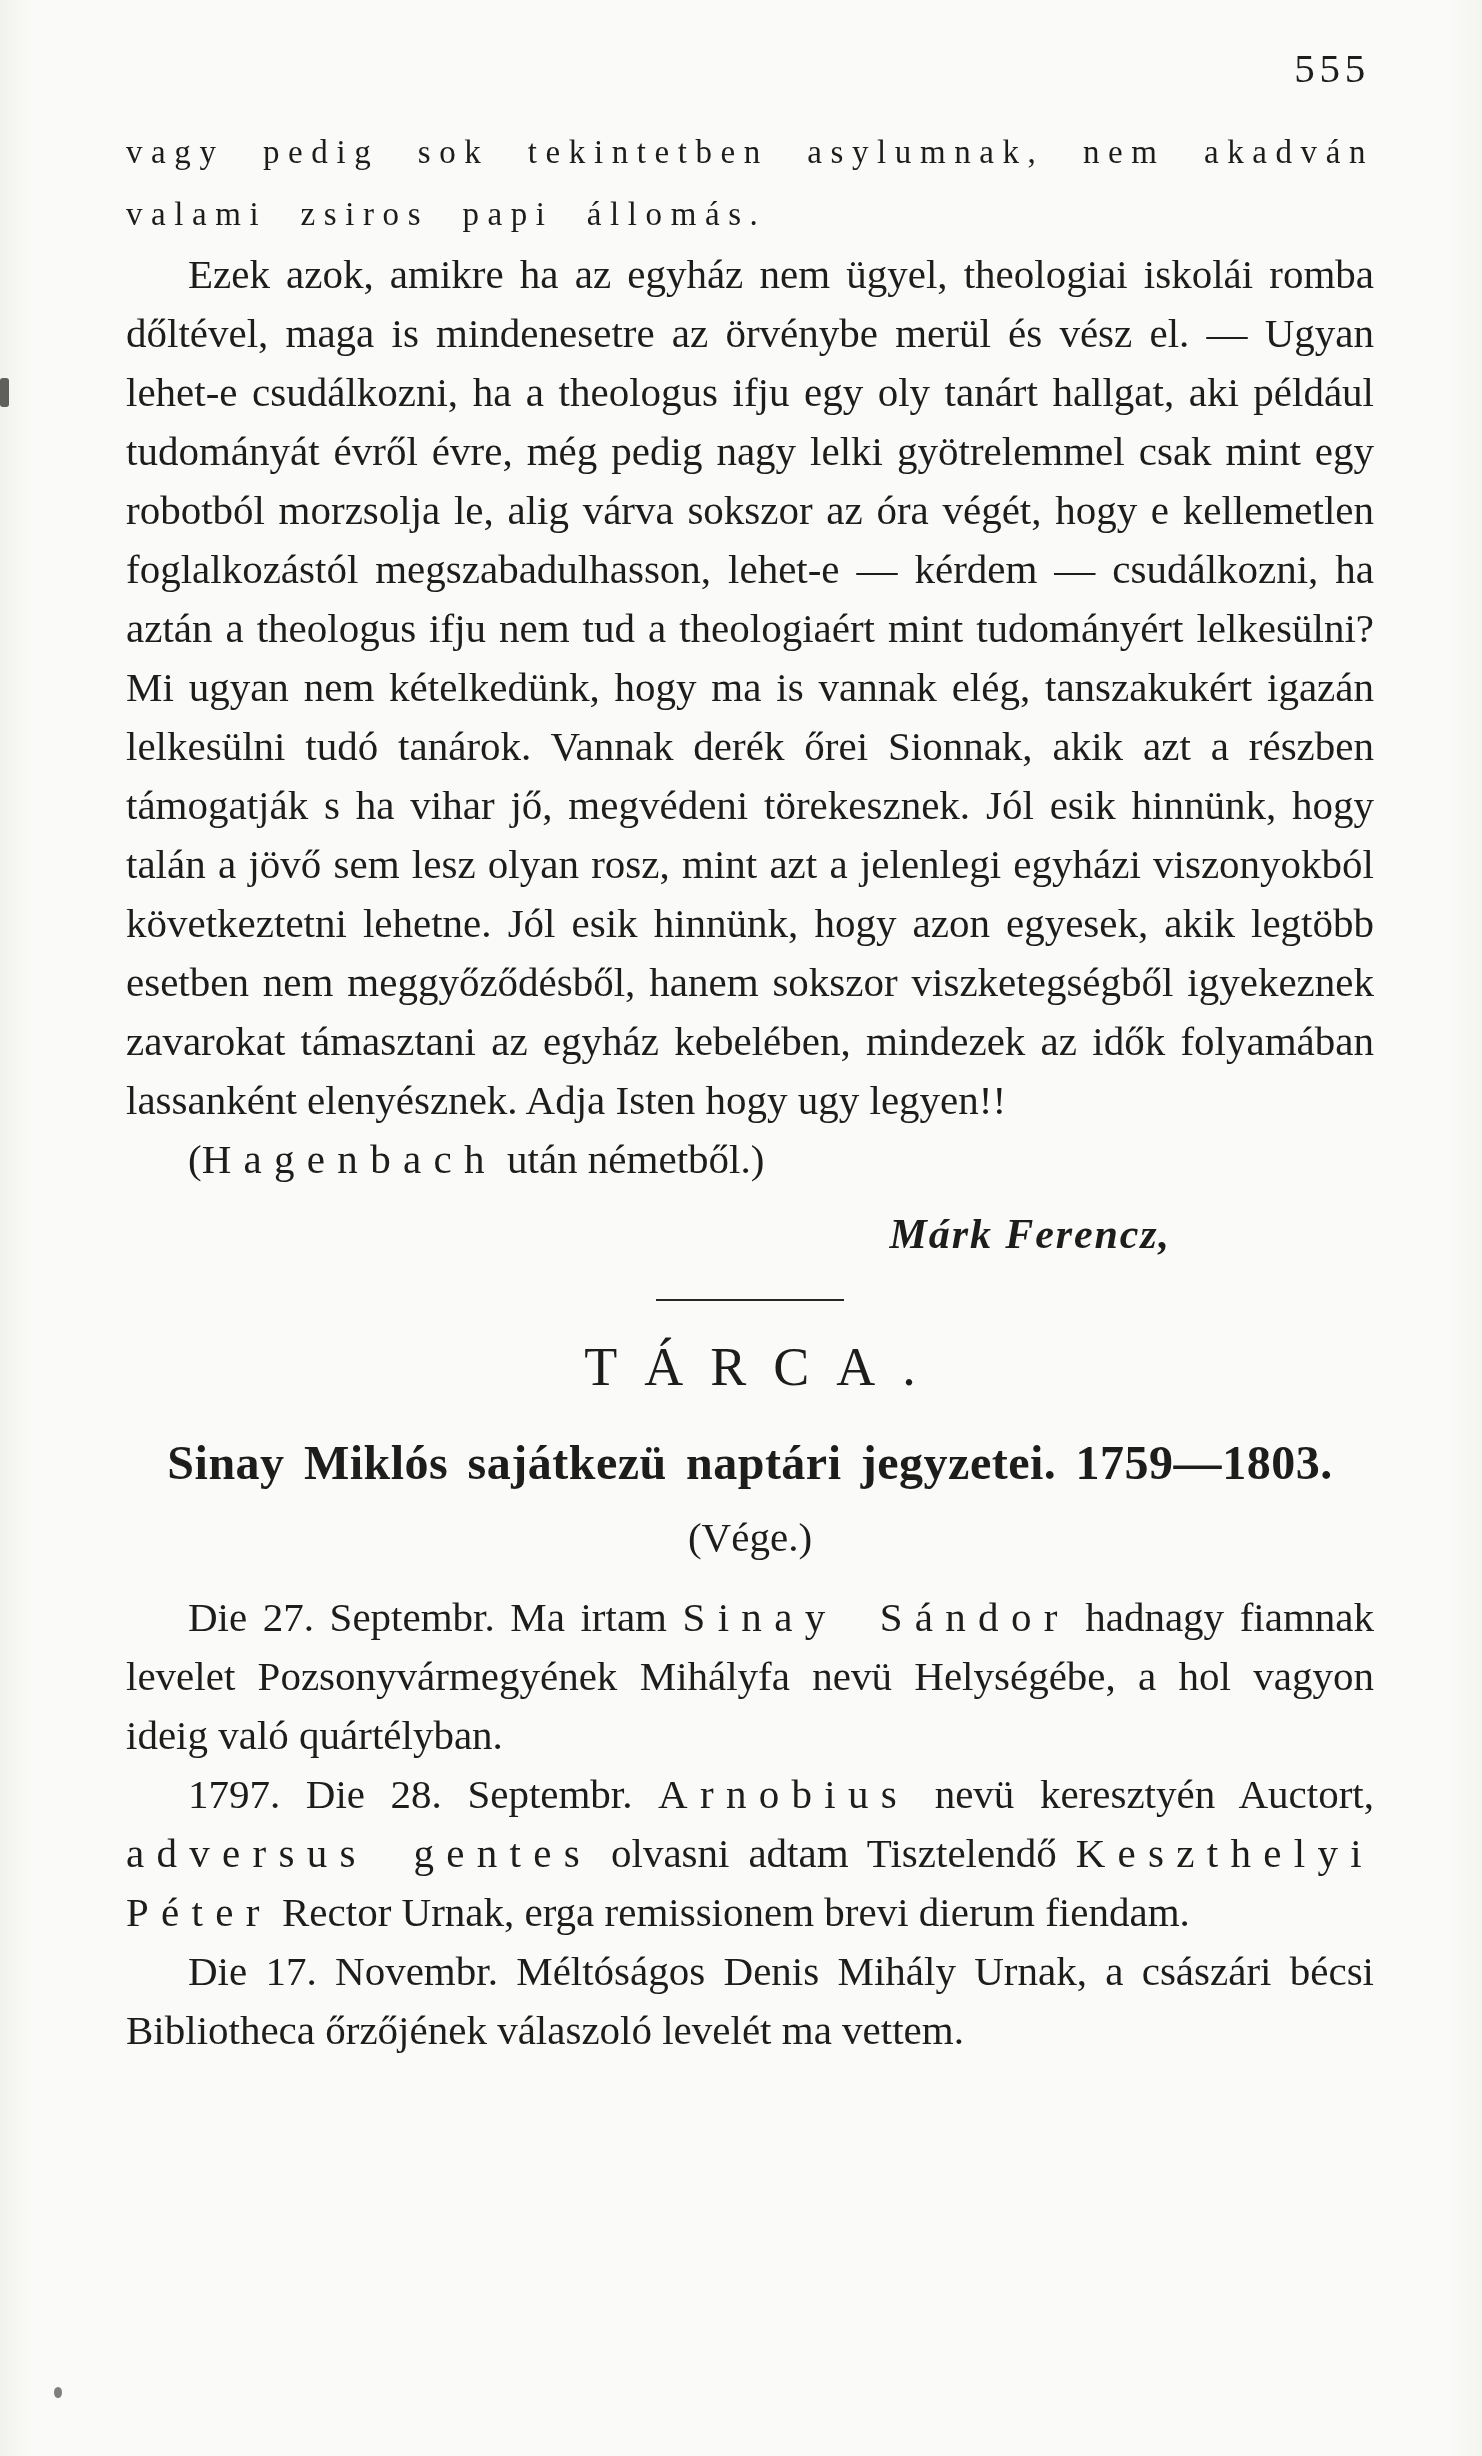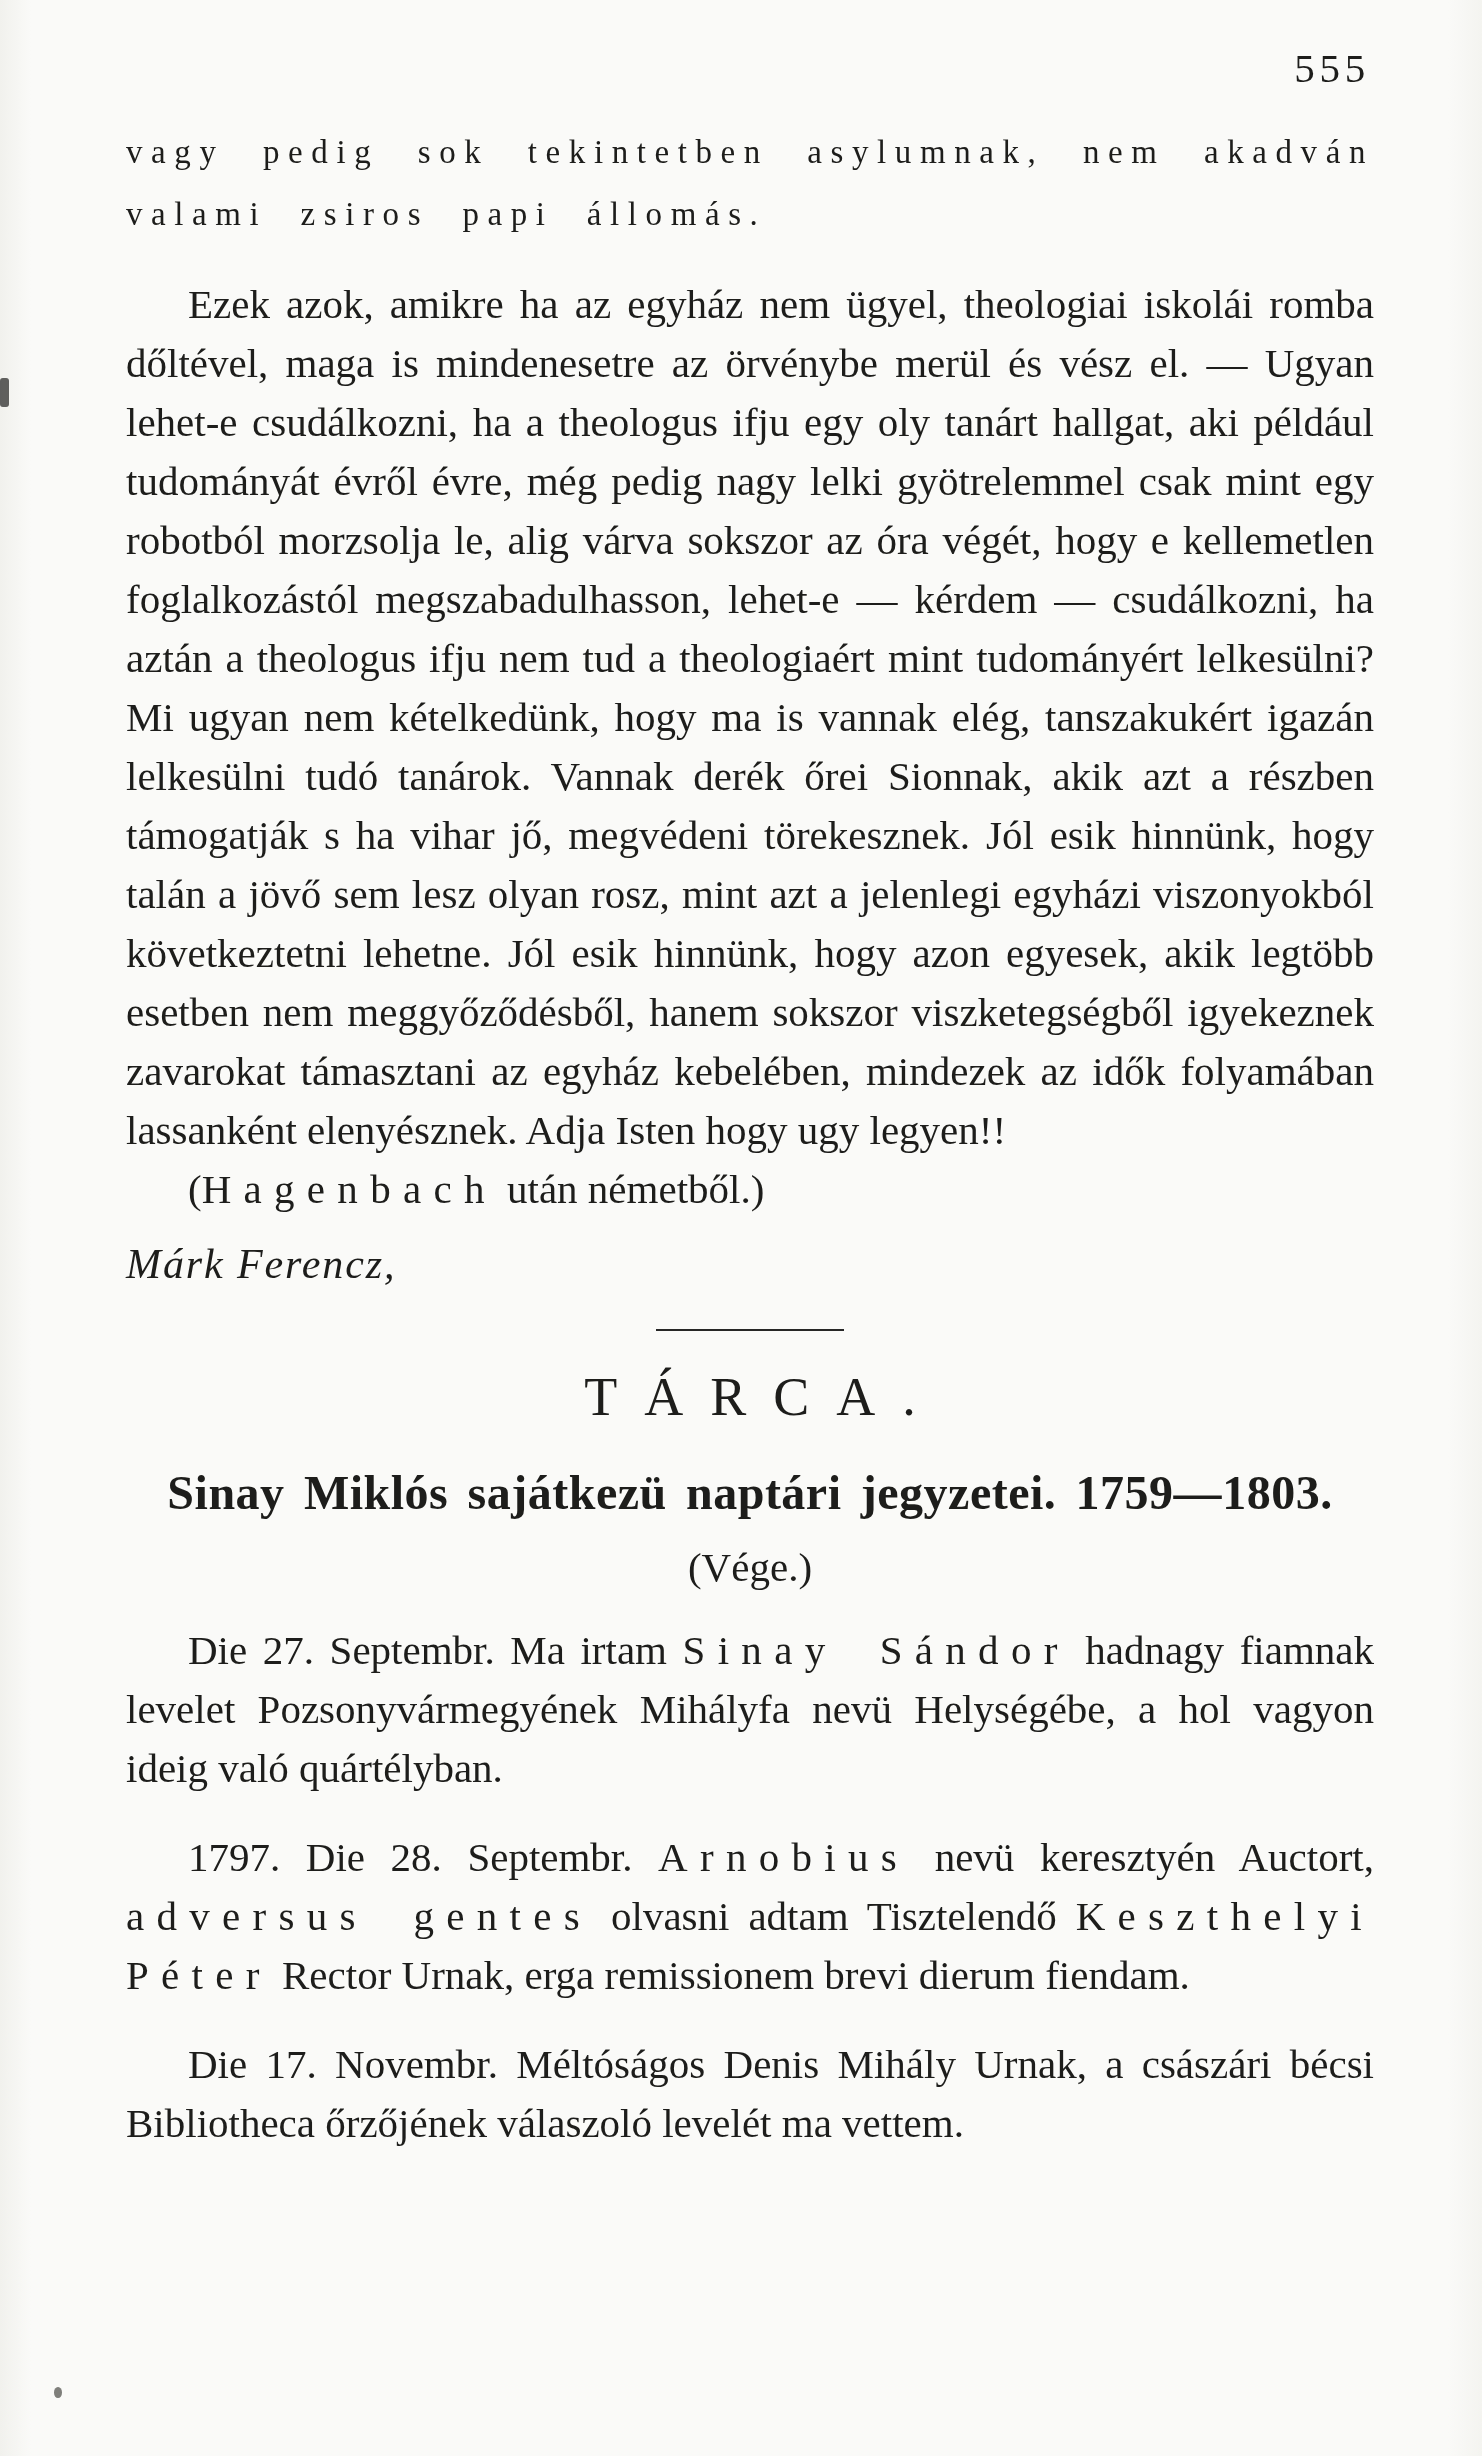--- a/index.html
+++ b/index.html
@@ -38,33 +38,33 @@
     letter-spacing: .26em;
     word-spacing: .5em;
     text-align: justify;
   }
 
   .body {
     font-size: 41px;
     line-height: 59px;
     text-align: justify;
   }
-  .indent { text-indent: 62px; margin-top: 30px; }
+  .indent { text-indent: 62px; }
 
   .attribution {
     font-size: 41px;
     line-height: 59px;
     text-indent: 62px;
   }
 
   .signature {
     margin-top: 21px;
     padding-right: 203px;
-    text-align: left;
-    font-weight: normal;
+    text-align: right;
+    font-weight: bold;
     font-style: italic;
     font-size: 42px;
     letter-spacing: 1.9px;
   }
 
   .rule {
     width: 188px;
     height: 0;
     border-top: 2.9px solid #262626;
     margin: 41px auto 35px auto;

